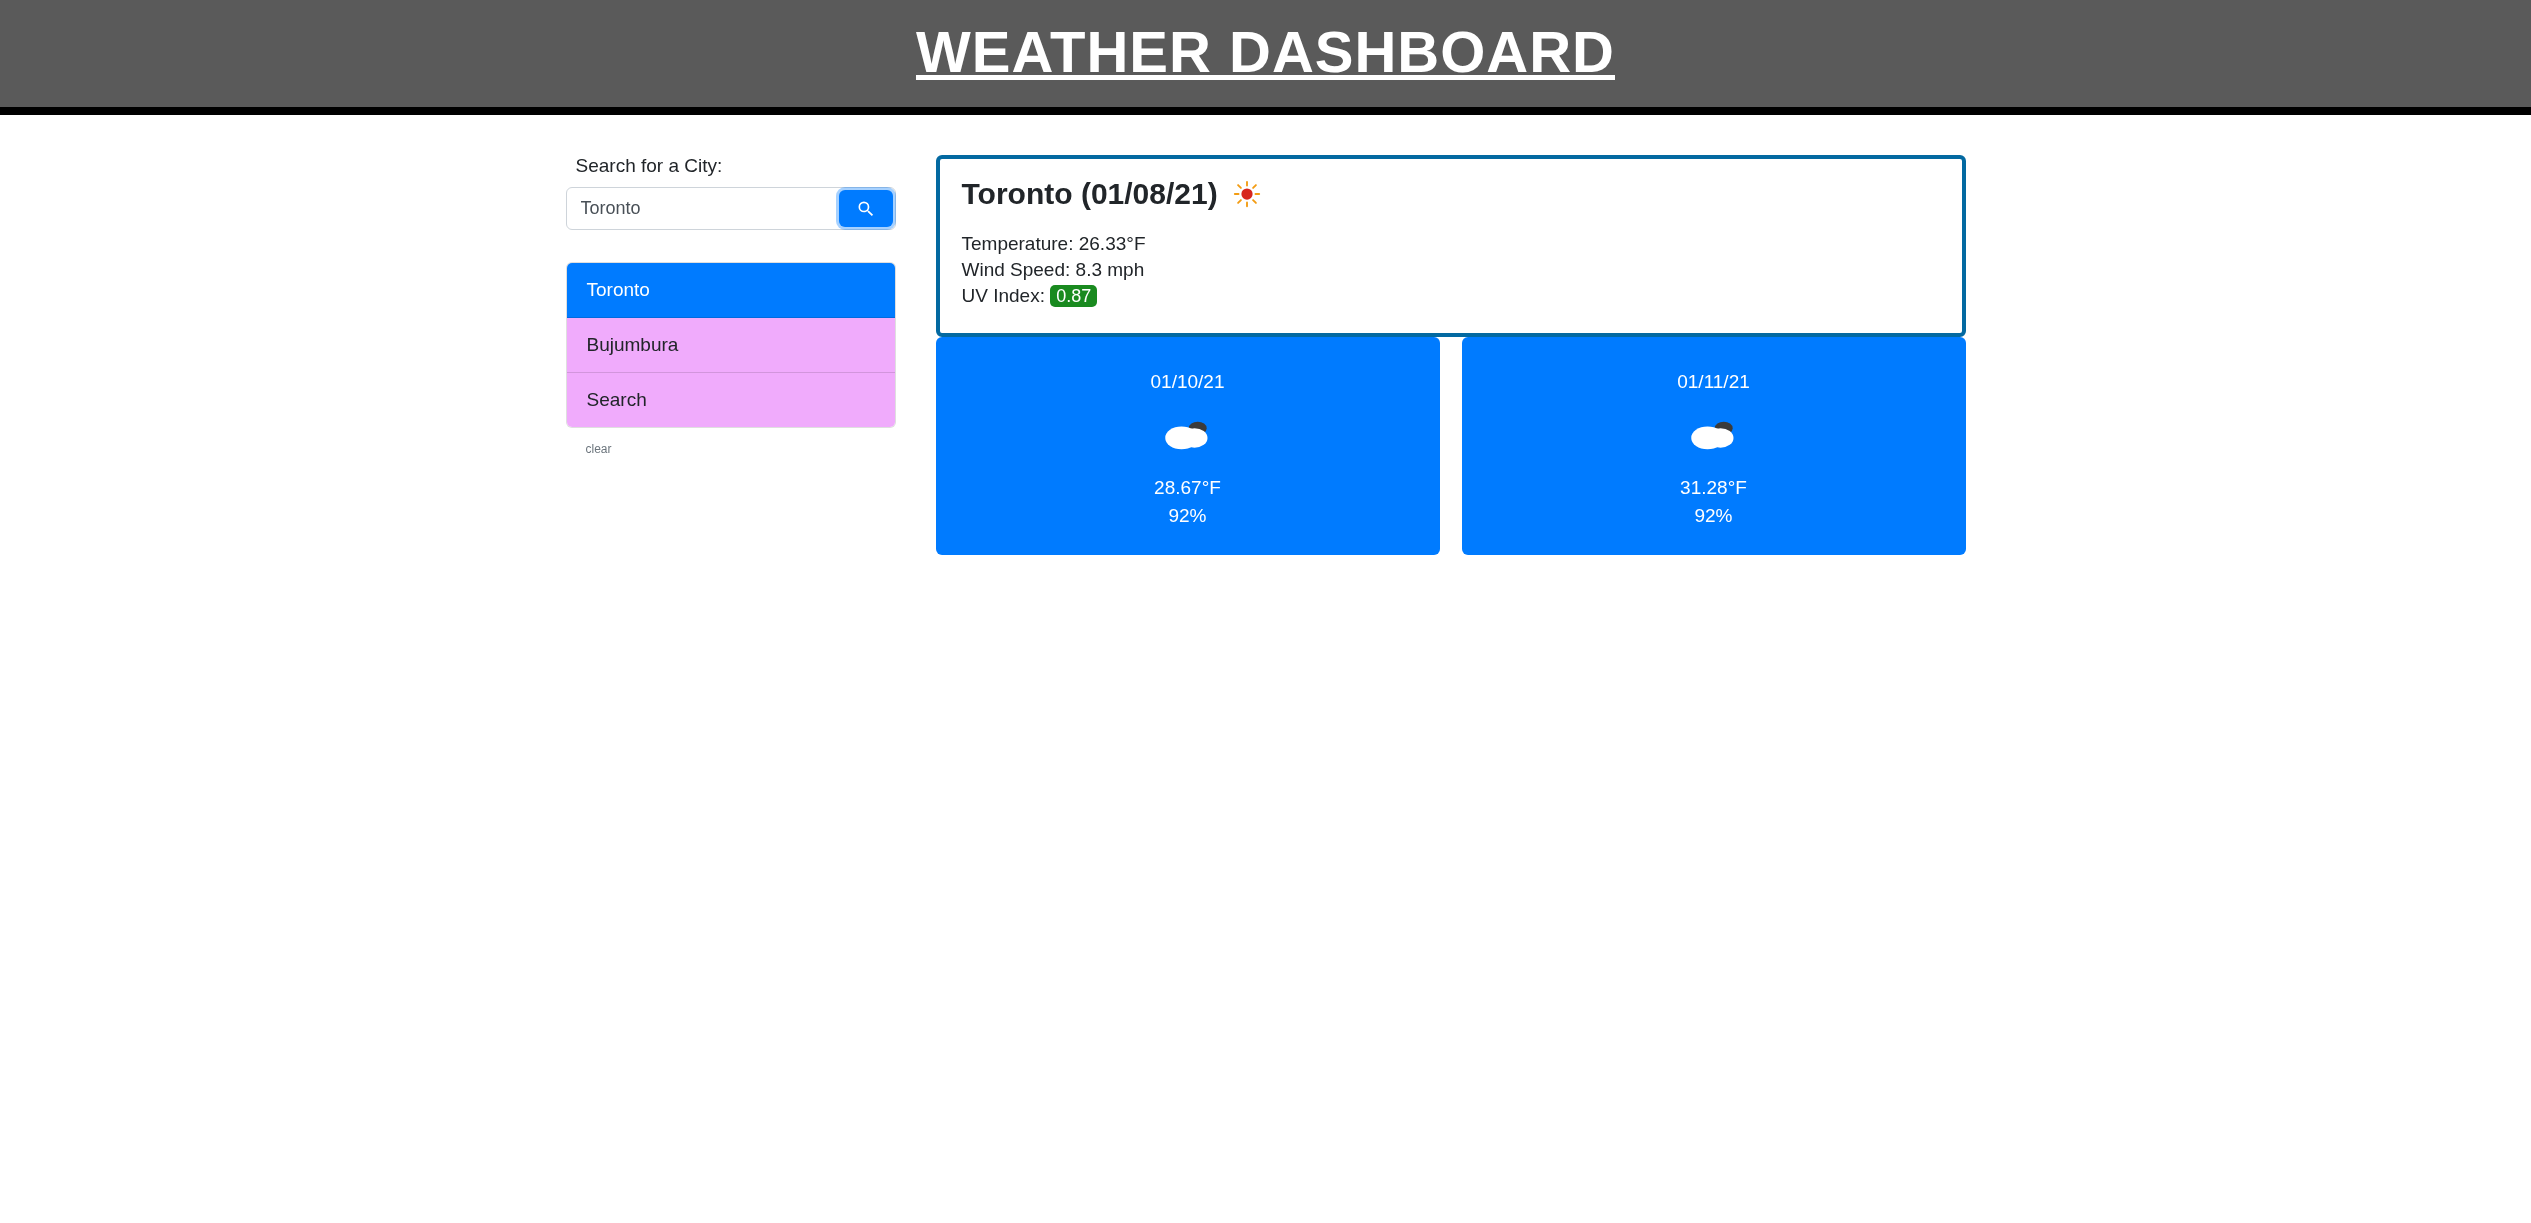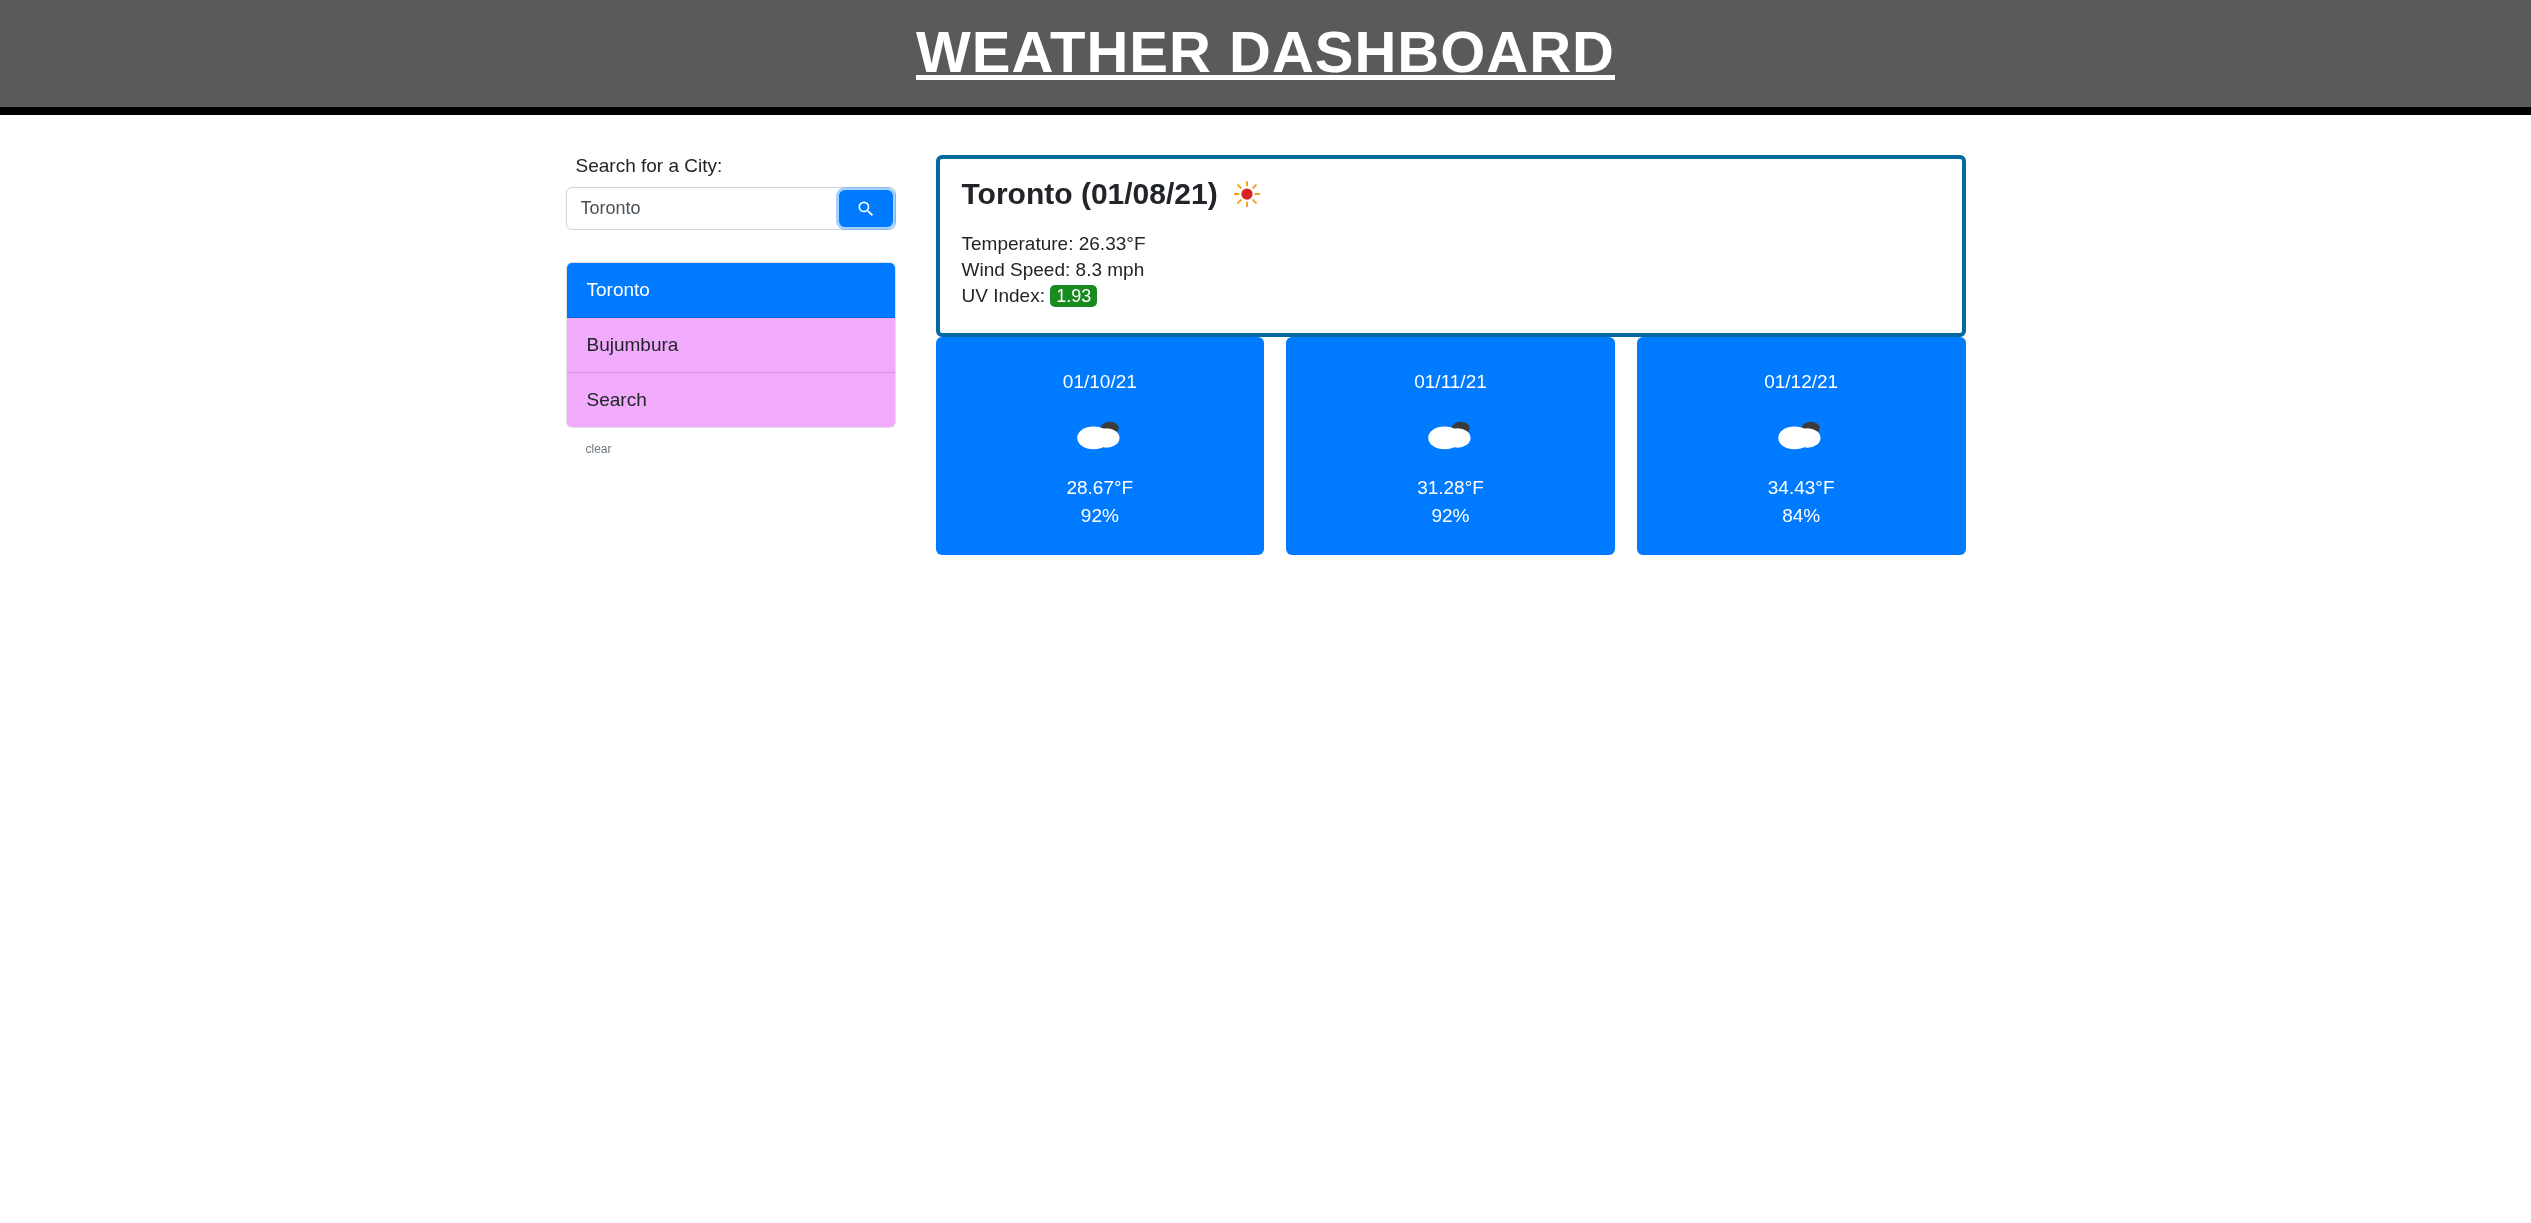--- a/index.html
+++ b/index.html
@@ -214,21 +214,21 @@
       <p class="stat-line">
         <span>Temperature:</span>
         <span>26.33°F</span>
       </p>
       <p class="stat-line">
         <span>Wind Speed:</span>
         <span>8.3 mph</span>
       </p>
       <p class="stat-line">
         <span>UV Index:</span>
-        <span class="uv-badge">1.93</span>
+        <span class="uv-badge">0.87</span>
       </p>
     </div>
 
 
     <div class="forecast-row">
 
 
       <div class="forecast-card">
         <div class="forecast-date">01/10/21</div>
         <svg class="cloud-icon" viewBox="0 0 64 48">
@@ -244,27 +244,17 @@
         <div class="forecast-date">01/11/21</div>
         <svg class="cloud-icon" viewBox="0 0 64 48">
           <ellipse cx="44" cy="18" rx="11" ry="8" fill="#3b3b3b"></ellipse>
           <ellipse cx="24" cy="30" rx="20" ry="14" fill="#fff"></ellipse>
           <ellipse cx="40" cy="30" rx="16" ry="12" fill="#fff"></ellipse>
         </svg>
         <div class="forecast-temp">31.28°F</div>
         <div class="forecast-hum">92%</div>
       </div>
 
-      <div class="forecast-card">
-        <div class="forecast-date">01/12/21</div>
-        <svg class="cloud-icon" viewBox="0 0 64 48">
-          <ellipse cx="44" cy="18" rx="11" ry="8" fill="#3b3b3b"></ellipse>
-          <ellipse cx="24" cy="30" rx="20" ry="14" fill="#fff"></ellipse>
-          <ellipse cx="40" cy="30" rx="16" ry="12" fill="#fff"></ellipse>
-        </svg>
-        <div class="forecast-temp">34.43°F</div>
-        <div class="forecast-hum">84%</div>
-      </div>
 
 
     </div>
   </div>
 </div>
 
 </body></html>

